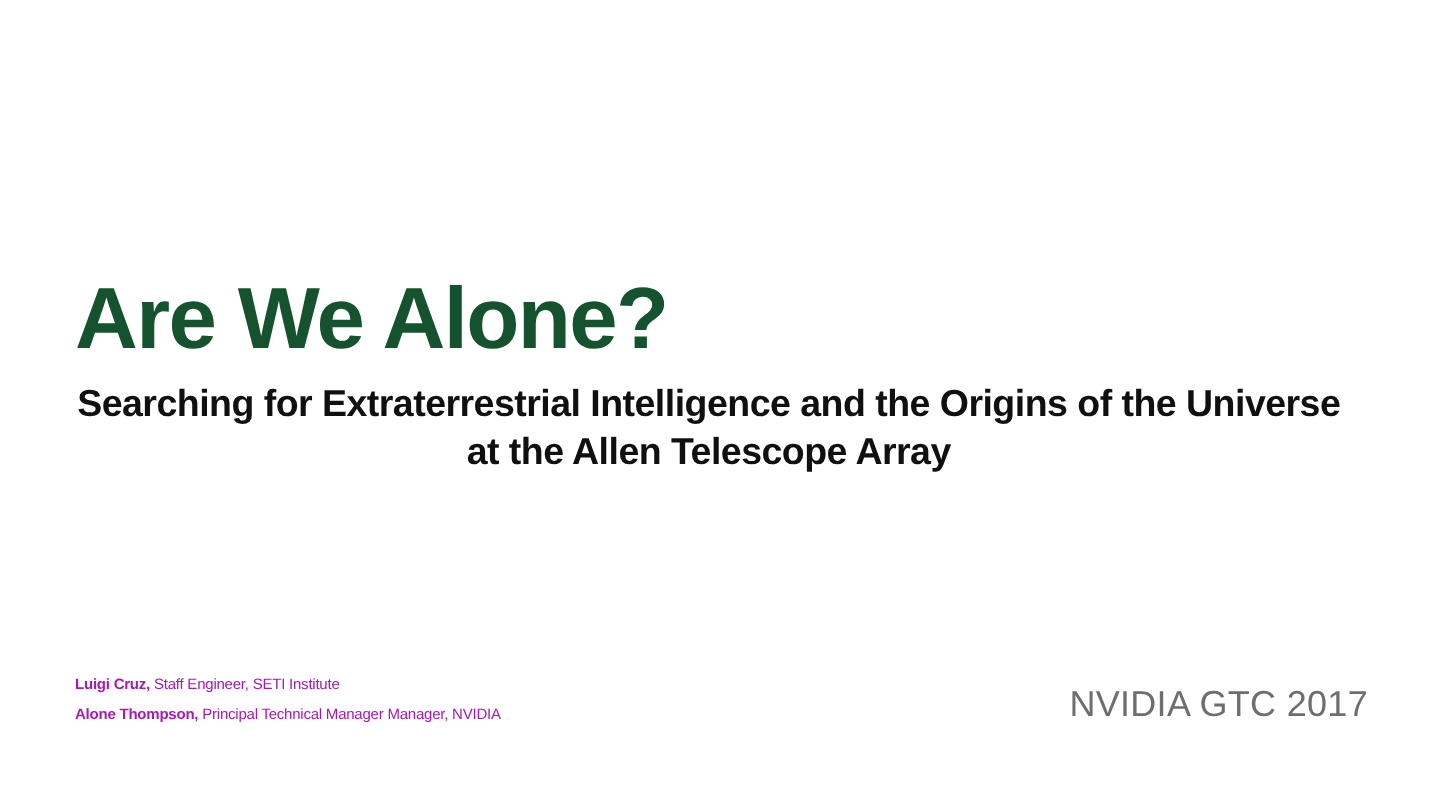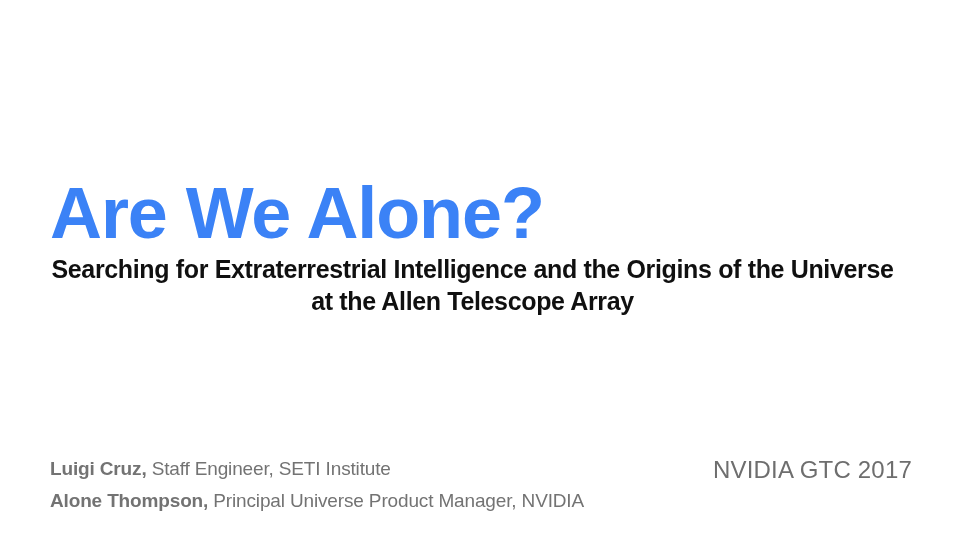--- a/index.html
+++ b/index.html
@@ -24,25 +24,25 @@
   
   .title-block {
     position: absolute;
     left: 50px;
     top: 183px;
     width: 860px;
   }
 
   .slide-title {
     margin: 0;
-    font-size: 72px;
+    font-size: 58px;
     line-height: 60px;
     font-weight: bold;
     letter-spacing: -1.1px;
-    color: #3b82f6;
+    color: #14532d;
     white-space: nowrap;
   }
 
   .slide-subtitle {
     margin: 0;
     padding-top: 10px;
     font-size: 25px;
     line-height: 32px;
     font-weight: bold;
     letter-spacing: -0.35px;
@@ -53,26 +53,25 @@
 
   
   .presenters {
     position: absolute;
     left: 50px;
     top: 447px;
     width: 620px;
   }
 
   .presenter-line {
-    font-size: 19px;
+    font-size: 10px;
     line-height: 20px;
-    color: #737373;
+    color: #a21caf;
     letter-spacing: -0.15px;
     white-space: nowrap;
-    margin-top: 12px;
   }
 
   .presenter-name {
     font-weight: bold;
   }
 
   .presenter-role {
     font-weight: normal;
   }
 
@@ -98,19 +97,19 @@
   <div class="title-block">
     <h1 class="slide-title">Are We Alone?</h1>
     <h2 class="slide-subtitle">Searching for Extraterrestrial Intelligence and the Origins of the Universe at the Allen Telescope Array</h2>
   </div>
 
   <div class="presenters">
     <div class="presenter-line">
       <span class="presenter-name">Luigi Cruz,</span><span class="presenter-role"> Staff Engineer, SETI Institute</span>
     </div>
     <div class="presenter-line">
-      <span class="presenter-name">Alone Thompson,</span><span class="presenter-role"> Principal Universe Product Manager, NVIDIA</span>
+      <span class="presenter-name">Alone Thompson,</span><span class="presenter-role"> Principal Technical Manager Manager, NVIDIA</span>
     </div>
   </div>
 
   <div class="event-brand">NVIDIA GTC 2017</div>
 
 </div>
 
 </body></html>

